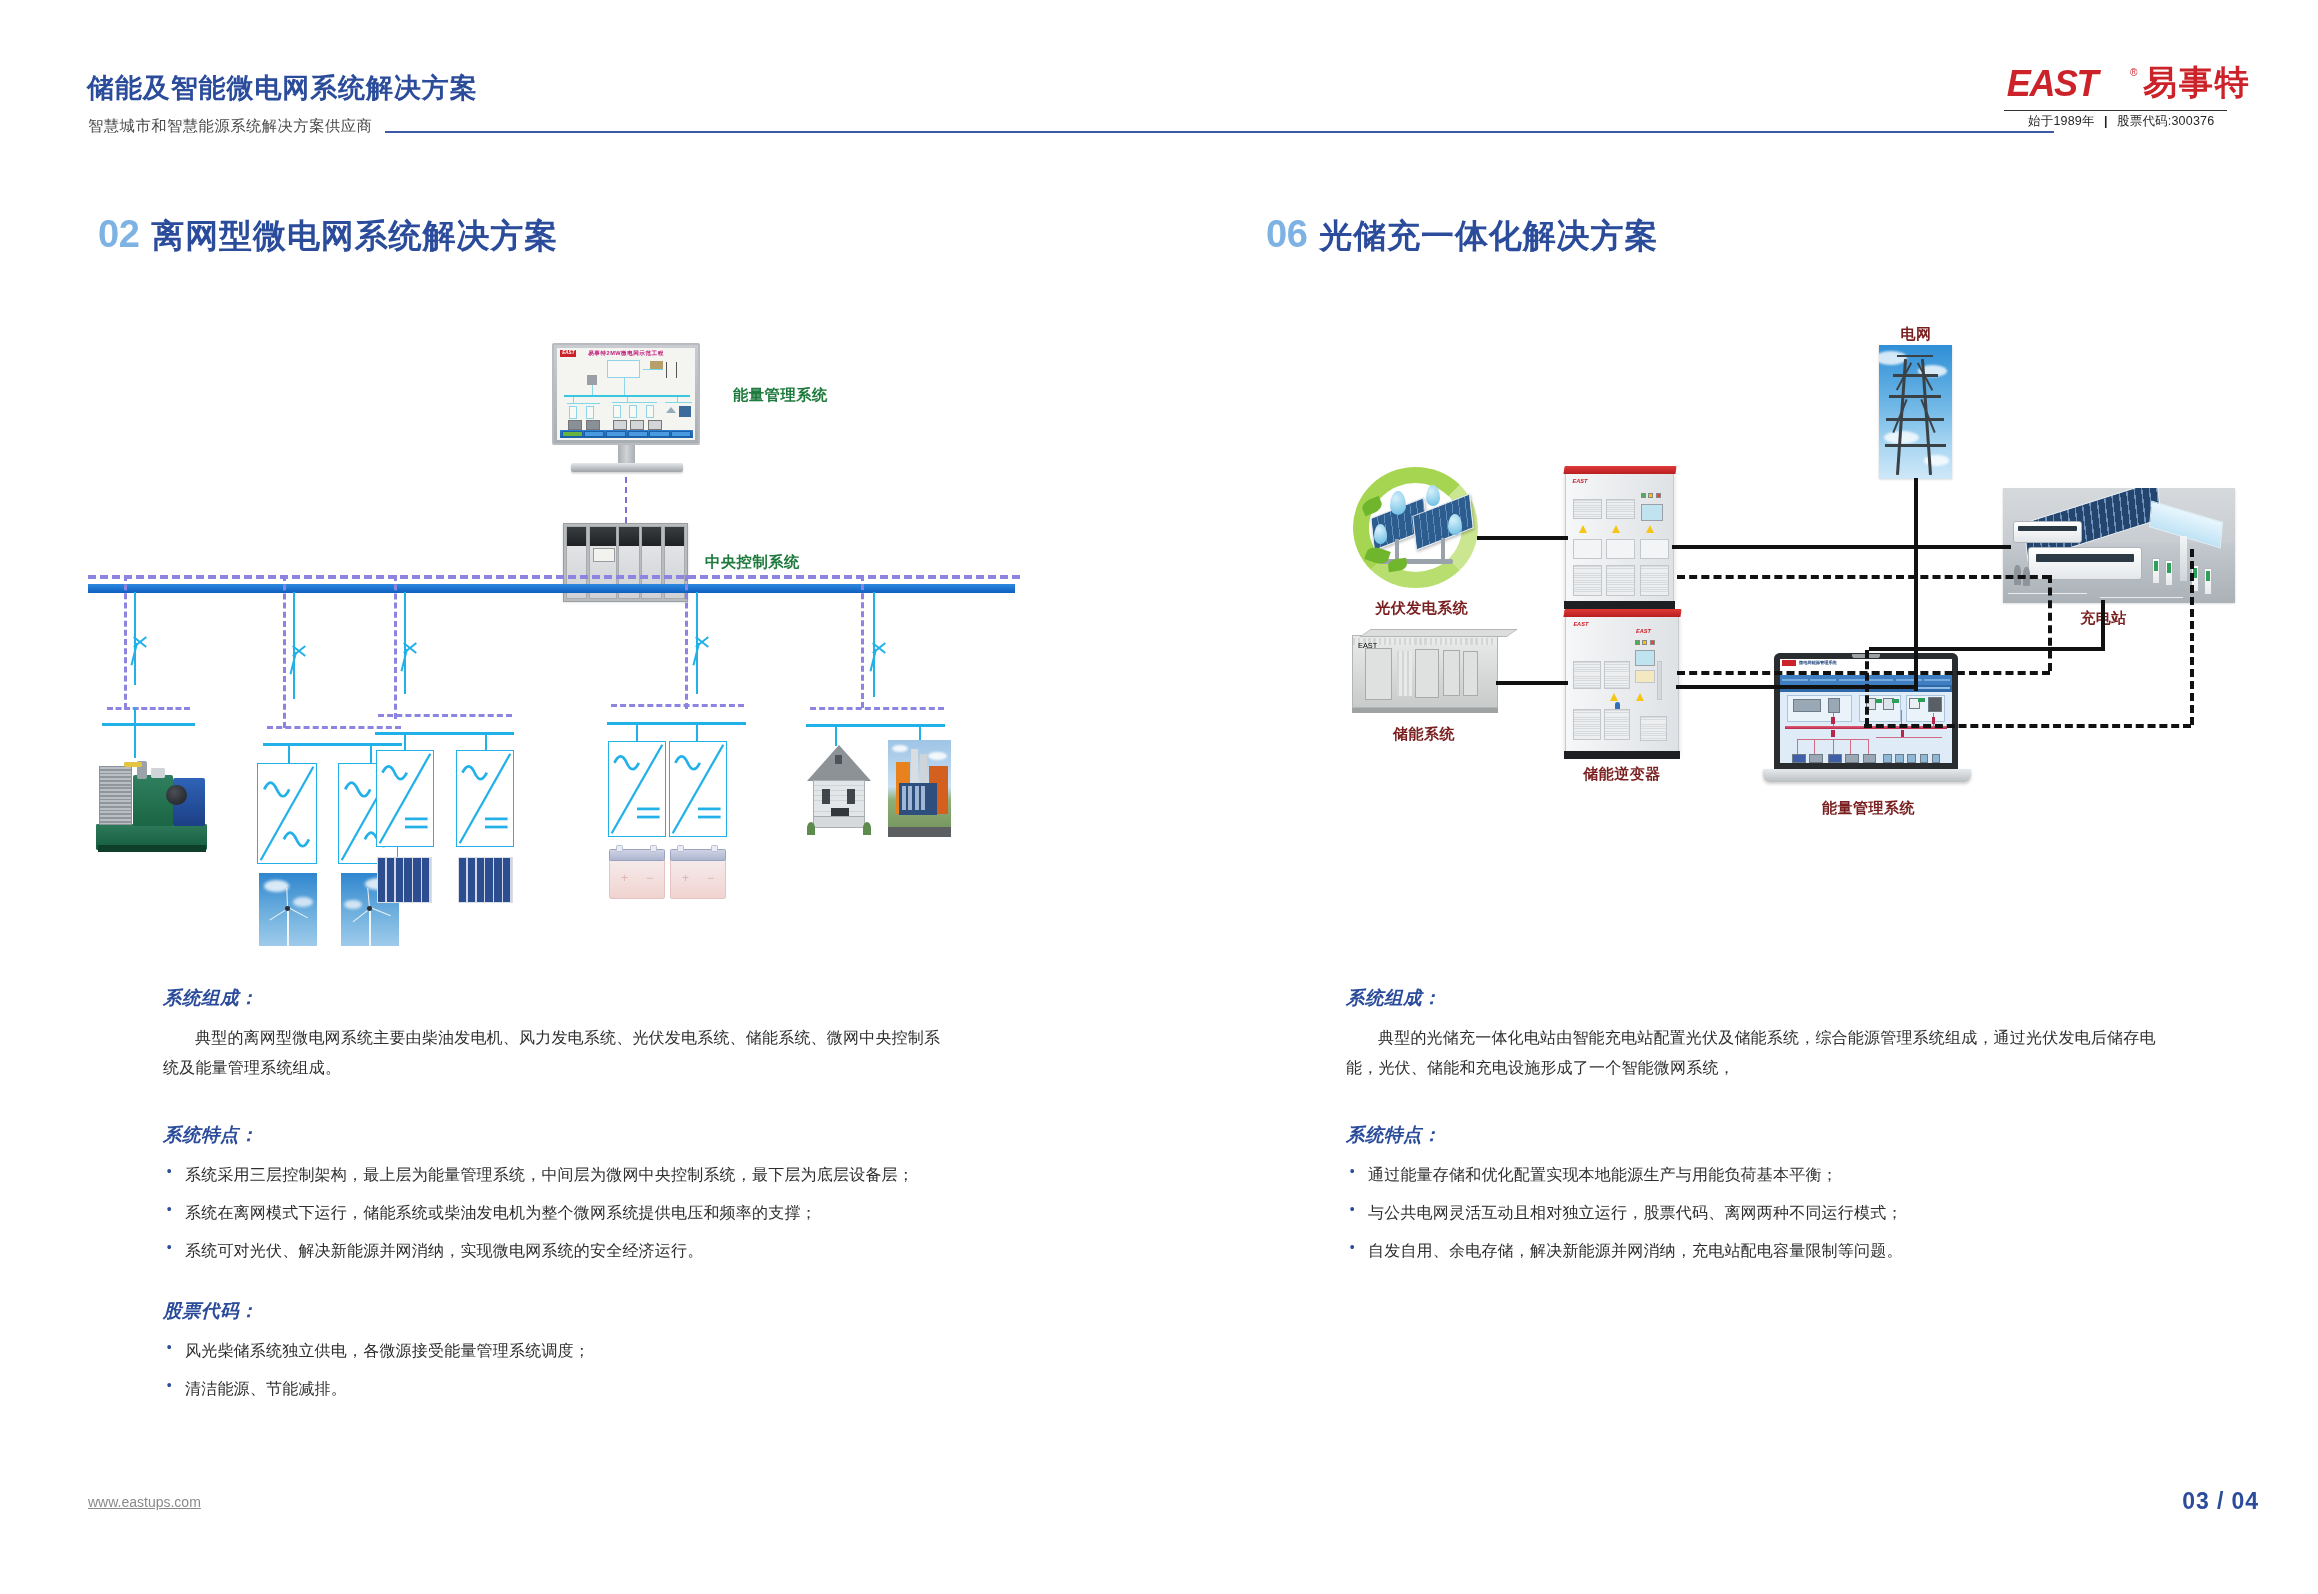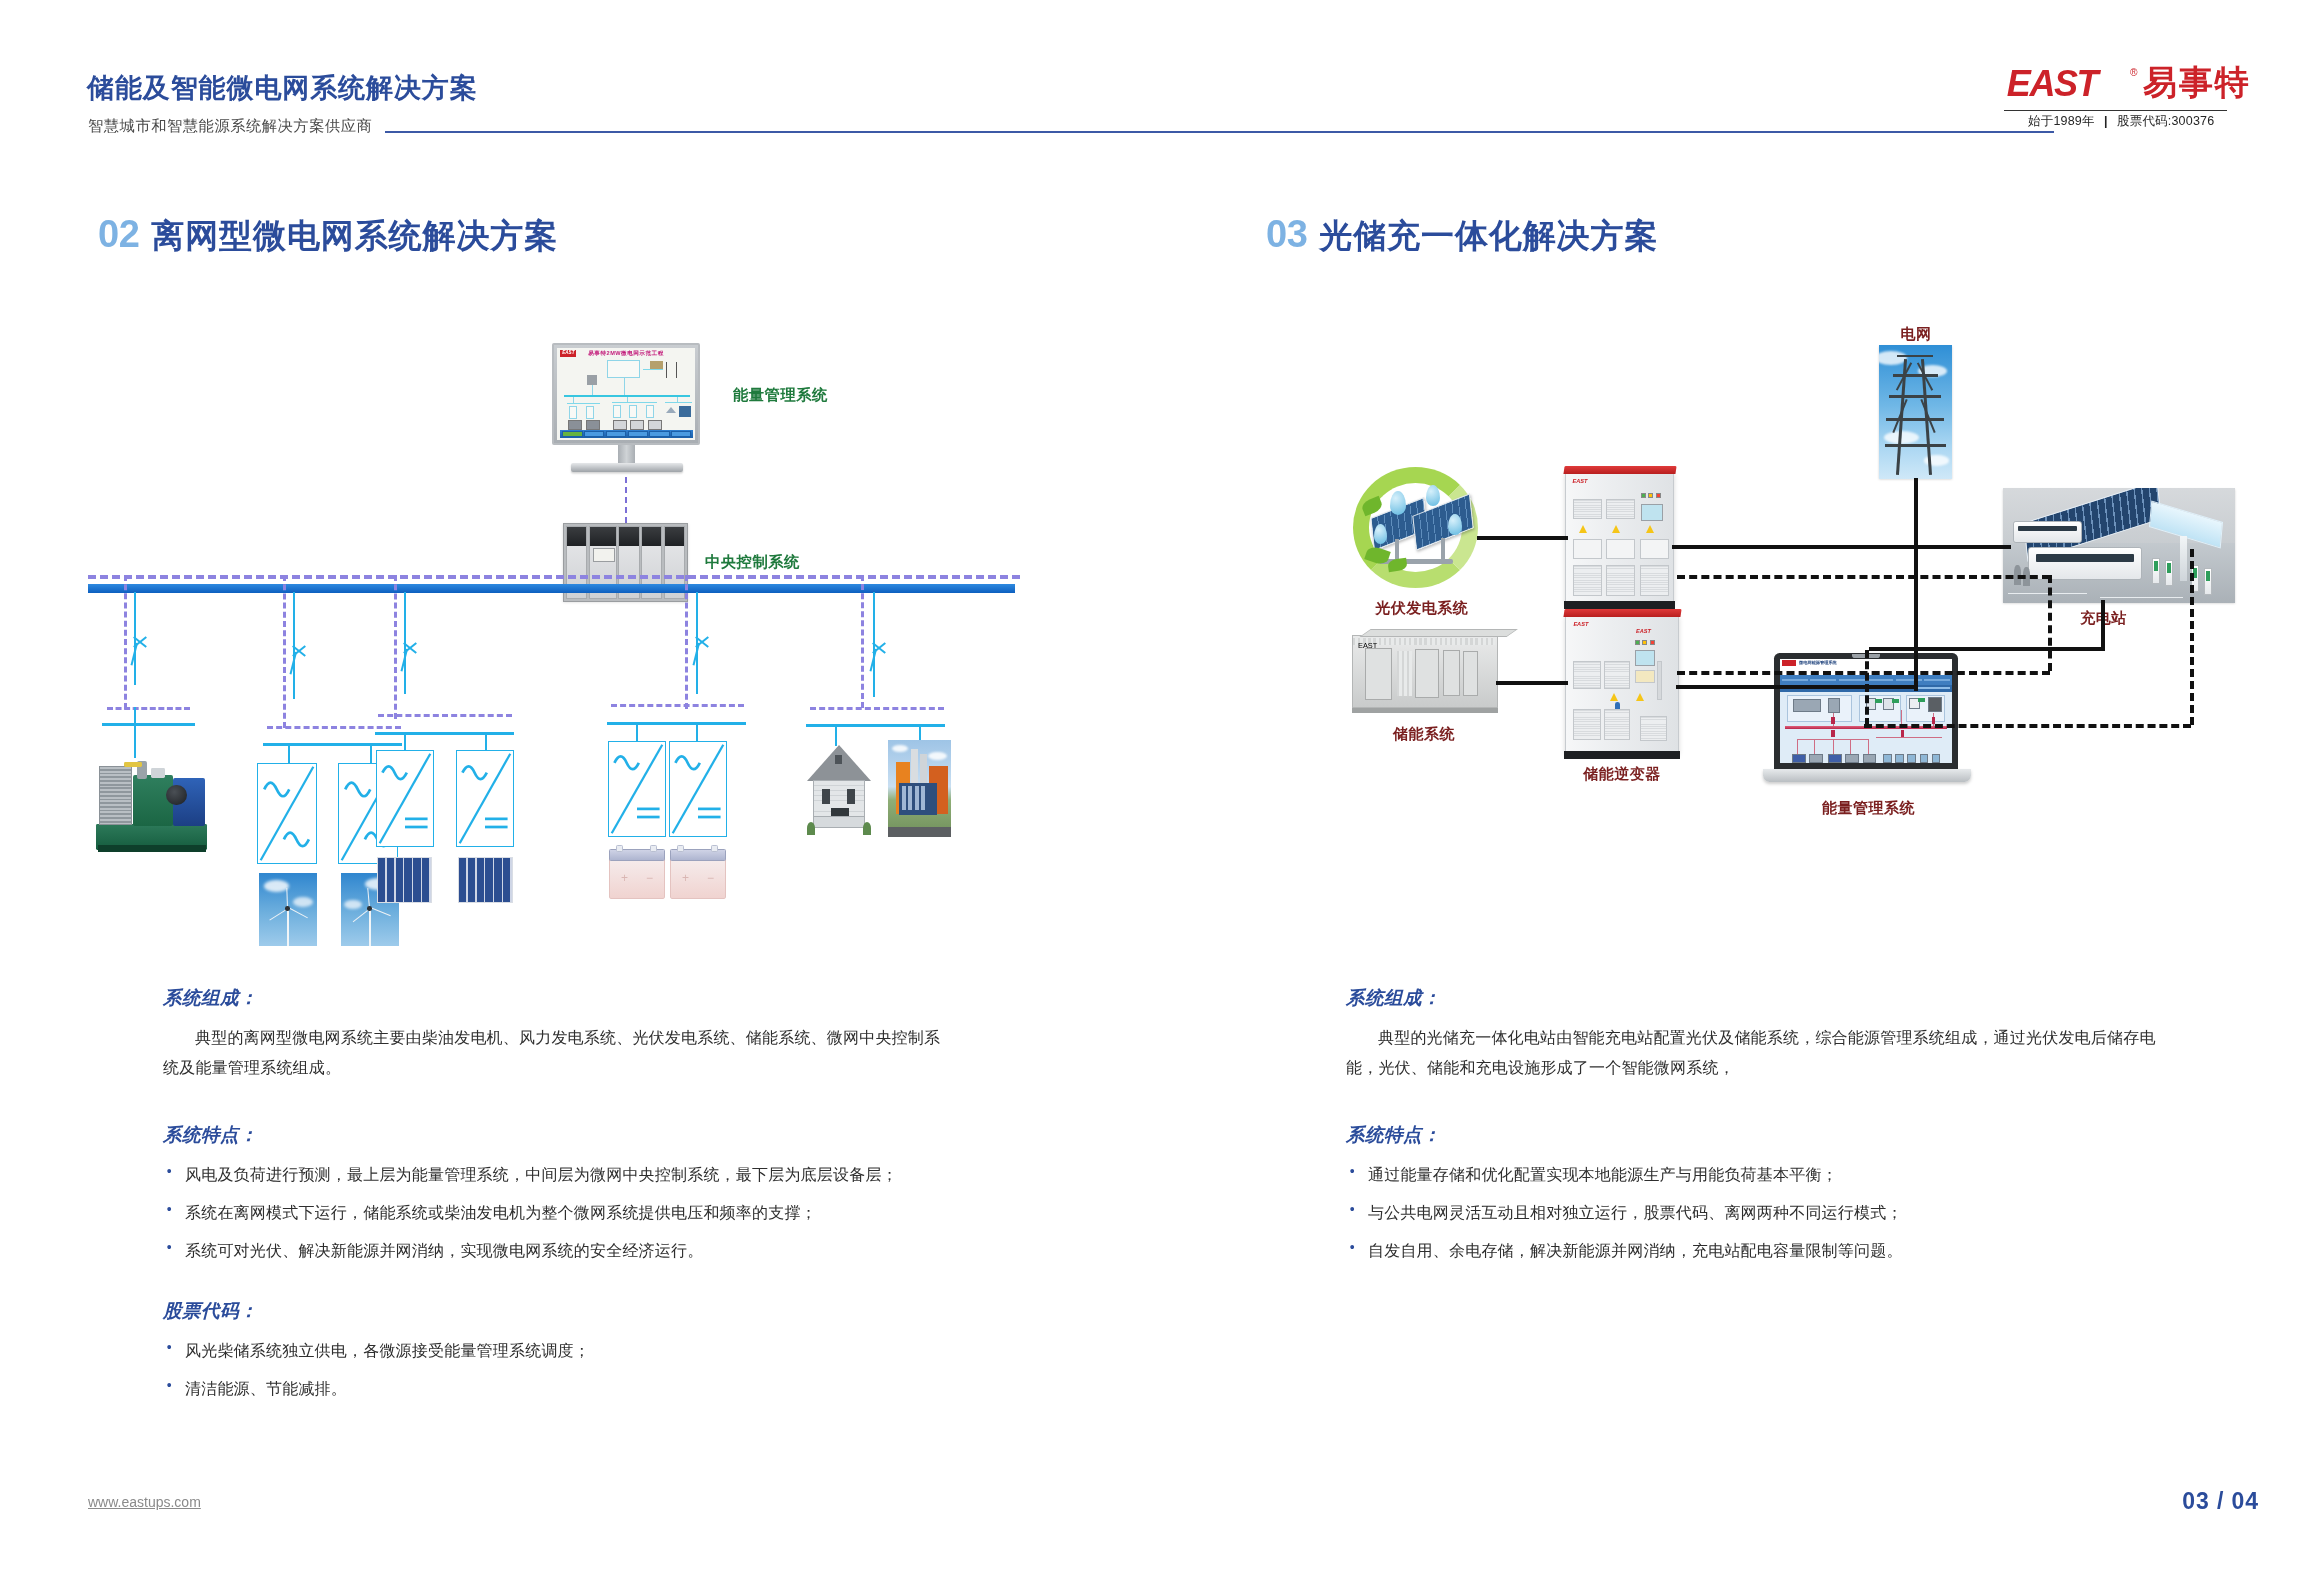--- a/index.html
+++ b/index.html
@@ -348,21 +348,21 @@
       <span class="sep">|</span>
       <span>股票代码:300376</span>
     </div>
   </div>
 </div>
 
 <div class="sec-title" id="sec-02">
   <span class="sec-num">02</span><span class="sec-label">离网型微电网系统解决方案</span>
 </div>
 <div class="sec-title" id="sec-03">
-  <span class="sec-num">03</span><span class="sec-label">光储充一体化解决方案</span>
+  <span class="sec-num">06</span><span class="sec-label">光储充一体化解决方案</span>
 </div>
 
 <div id="diag-left">
 
   <div class="mon" style="left:464px; top:0px;">
     <div class="mon-bezel">
       <div class="mon-screen">
         <div class="ms-logo">EAST</div>
         <div class="ms-title">易事特2MW微电网示范工程</div>
 
@@ -861,21 +861,21 @@
 </div>
 
 <div class="block" style="left:163px; top:985px; width:788px;">
   <div class="bl-head">系统组成：</div>
   <div class="bl-para">典型的离网型微电网系统主要由柴油发电机、风力发电系统、光伏发电系统、储能系统、微网中央控制系统及能量管理系统组成。</div>
 </div>
 
 <div class="block" style="left:163px; top:1122px; width:798px;">
   <div class="bl-head">系统特点：</div>
   <ul class="bl-list">
-    <li>风电及负荷进行预测，最上层为能量管理系统，中间层为微网中央控制系统，最下层为底层设备层；</li>
+    <li>系统采用三层控制架构，最上层为能量管理系统，中间层为微网中央控制系统，最下层为底层设备层；</li>
     <li>系统在离网模式下运行，储能系统或柴油发电机为整个微网系统提供电压和频率的支撑；</li>
     <li>系统可对光伏、解决新能源并网消纳，实现微电网系统的安全经济运行。</li>
   </ul>
 </div>
 
 <div class="block" style="left:163px; top:1298px; width:696px;">
   <div class="bl-head">股票代码：</div>
   <ul class="bl-list">
     <li>风光柴储系统独立供电，各微源接受能量管理系统调度；</li>
     <li>清洁能源、节能减排。</li>

